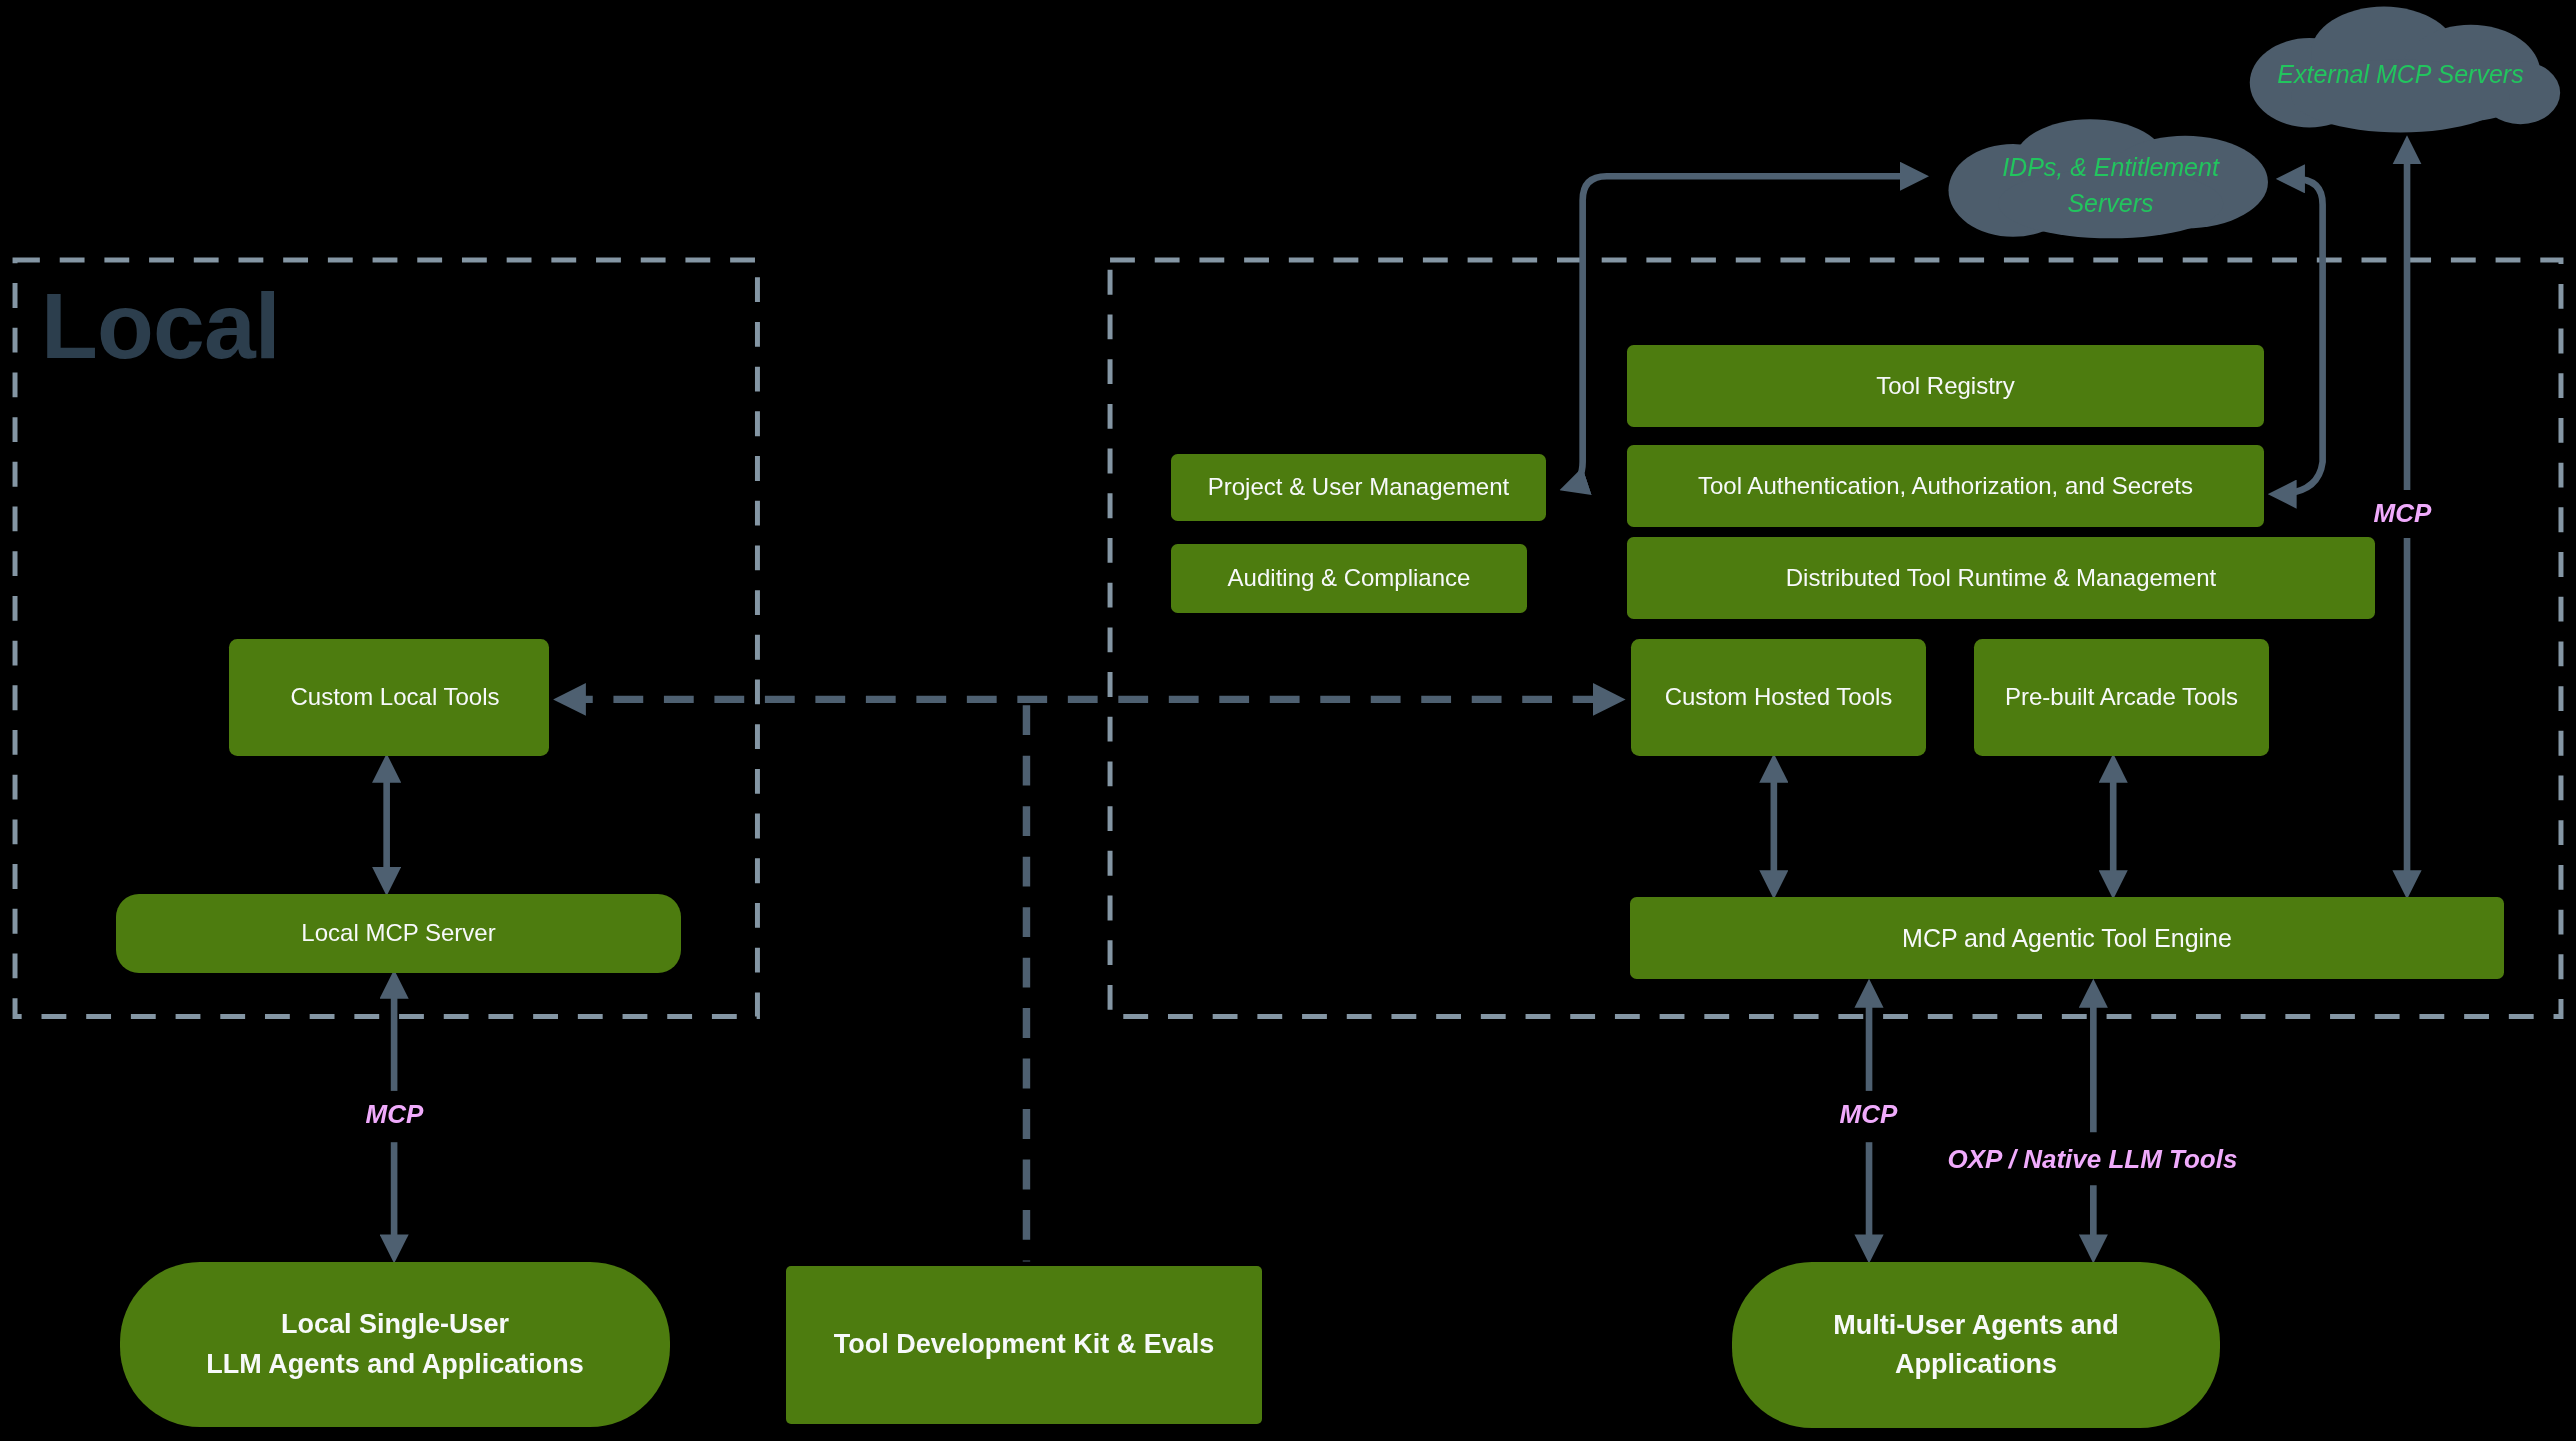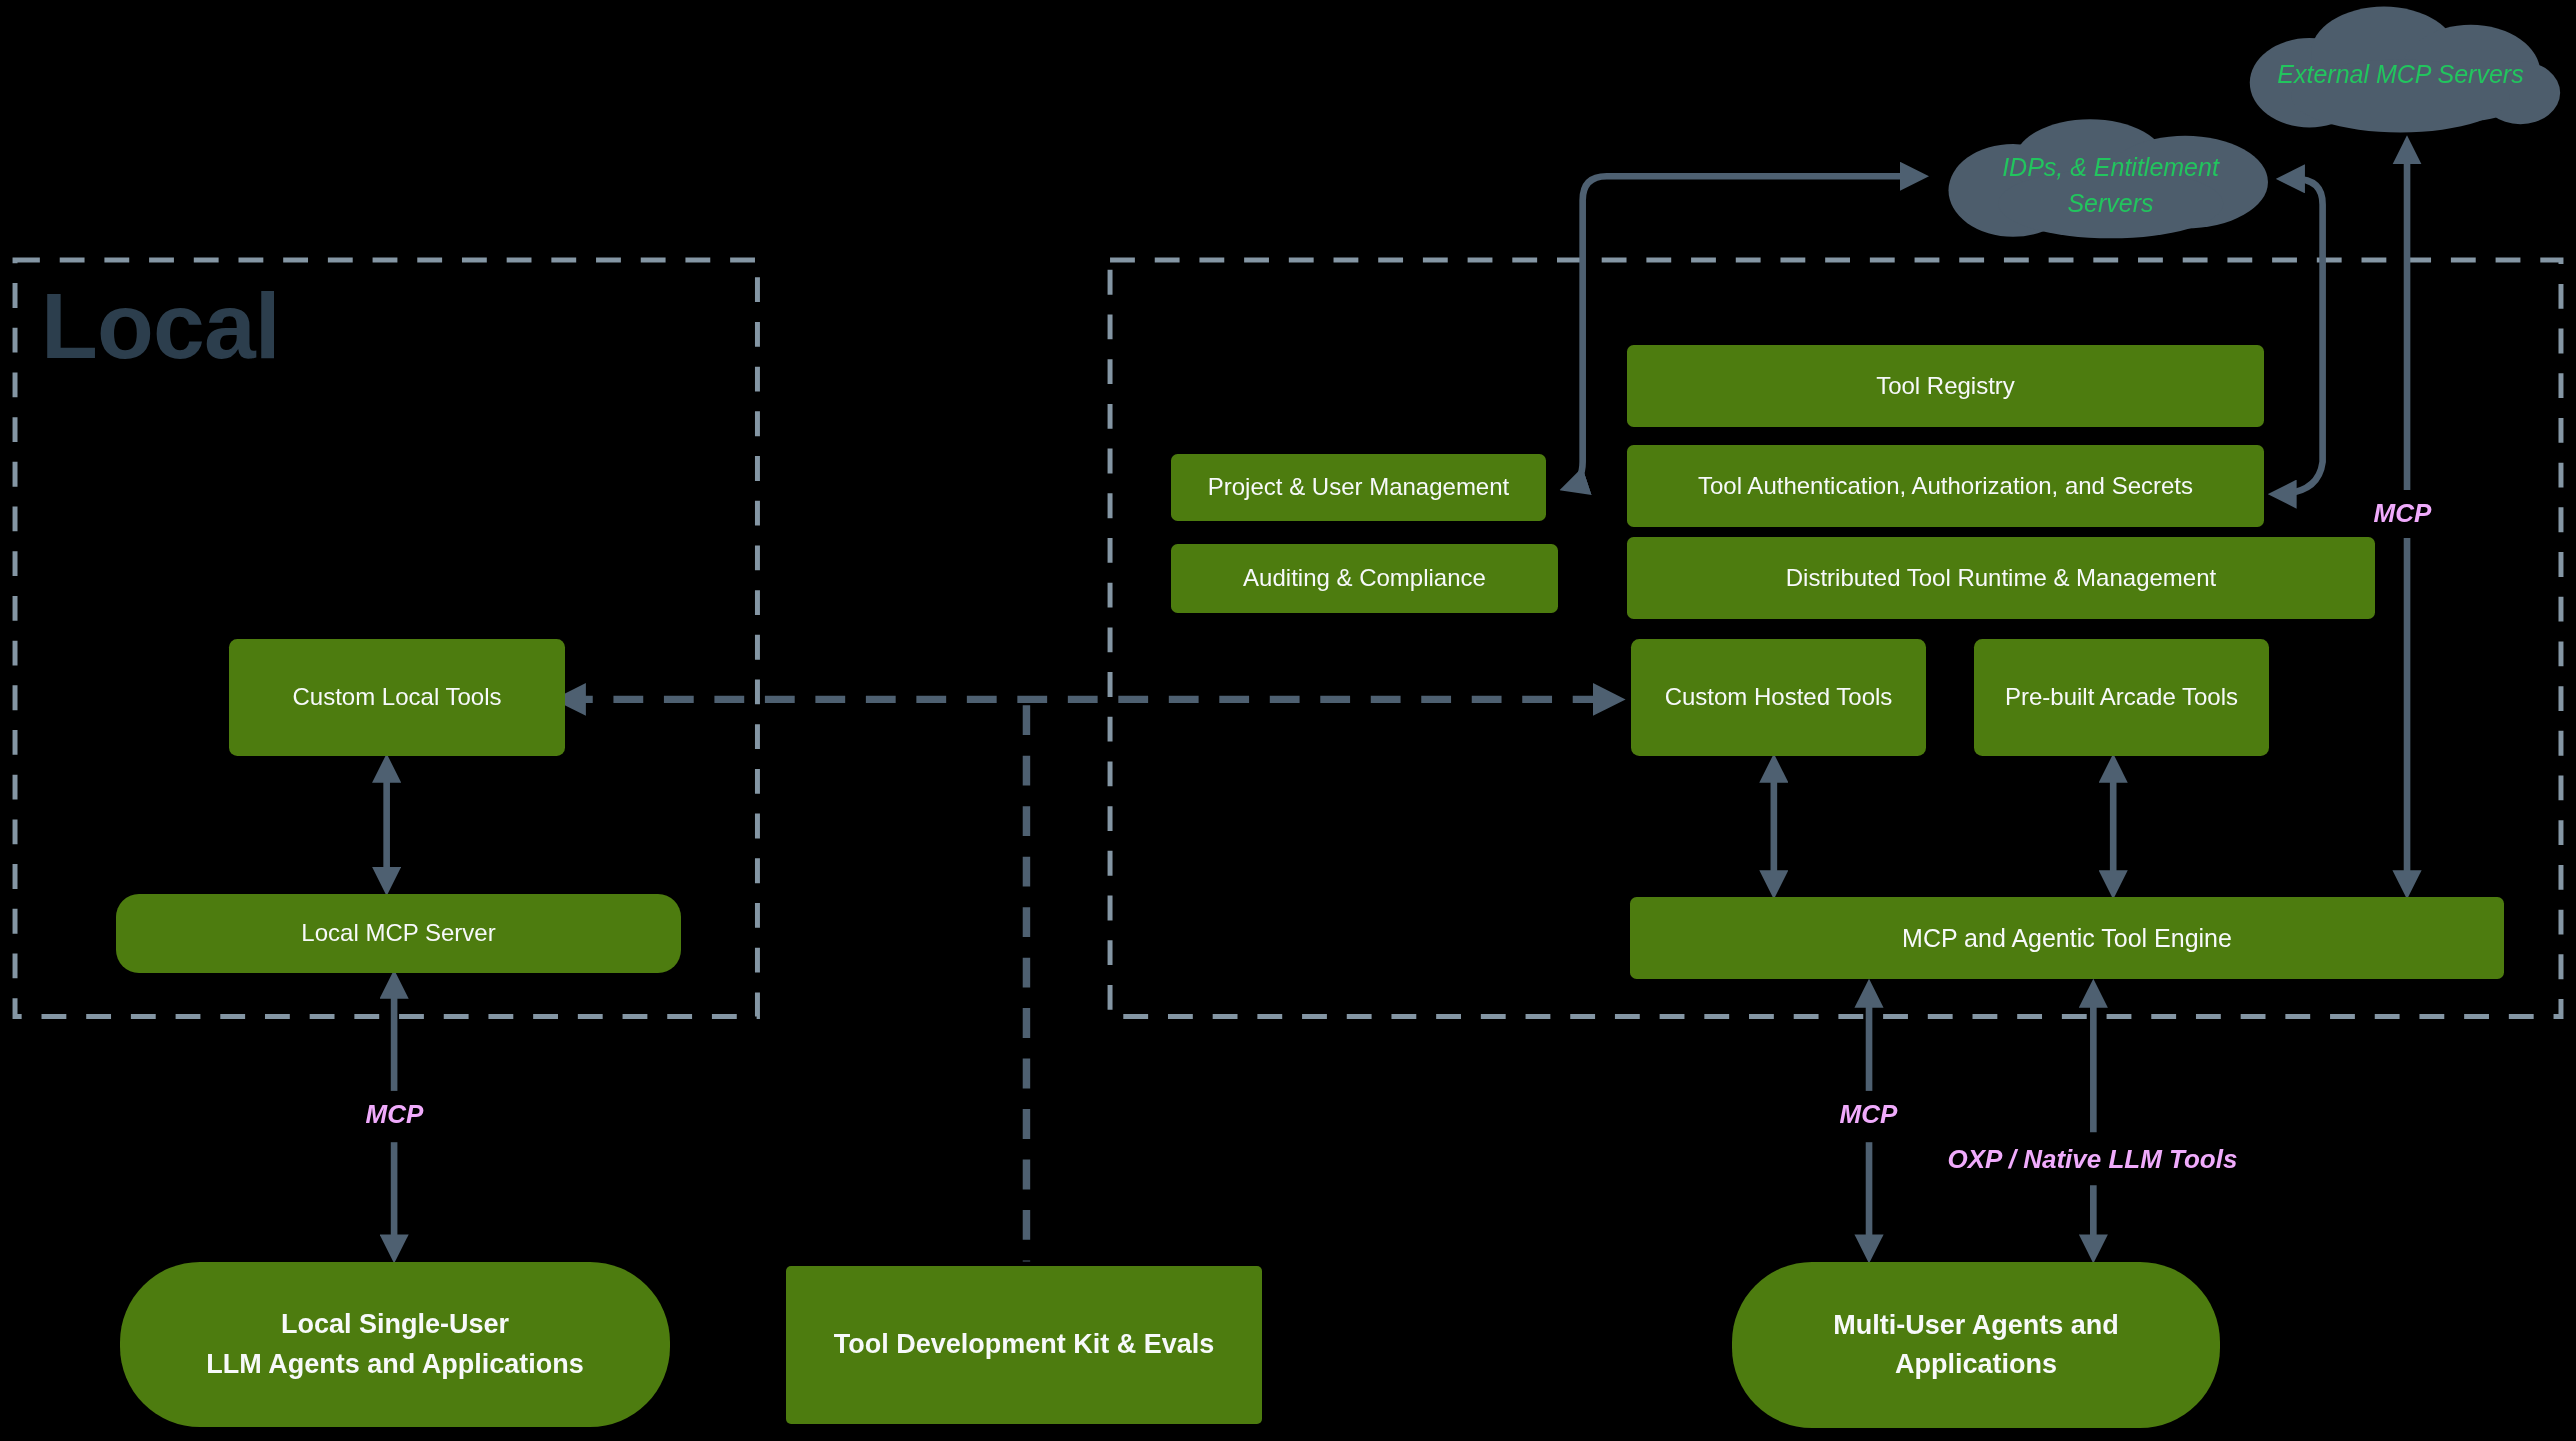--- a/index.html
+++ b/index.html
@@ -115,33 +115,33 @@
   </svg>
 
   <div class="section-title" style="left:41px; top:280px;">Local</div>
 
   <div class="cloud-label" style="left:2268px; top:56px; width:265px;">External MCP Servers</div>
   <div class="cloud-label" style="left:1978px; top:149px; width:265px;">
     <span>IDPs, &amp; Entitlement</span><br>
     <span>Servers</span>
   </div>
 
-  <div class="node" style="left:229px; top:639px; width:336px; height:117px;">Custom Local Tools</div>
+  <div class="node" style="left:229px; top:639px; width:308px; height:117px;padding-left:12px;">Custom Local Tools</div>
   <div class="node small-r" style="left:116px; top:894px; width:565px; height:79px;border-radius:23px;">Local MCP Server</div>
   <div class="node stadium bold" style="left:120px; top:1262px; width:550px; height:165px;">
     <div>
       <span>Local Single-User</span><br>
       <span>LLM Agents and Applications</span>
     </div>
   </div>
 
   <div class="node small-r" style="left:1627px; top:345px; width:637px; height:82px;">Tool Registry</div>
   <div class="node small-r" style="left:1171px; top:454px; width:375px; height:67px;">Project &amp; User Management</div>
   <div class="node small-r" style="left:1627px; top:445px; width:637px; height:82px;">Tool Authentication, Authorization, and Secrets</div>
-  <div class="node small-r" style="left:1171px; top:544px; width:387px; height:69px;">Auditing &amp; Compliance</div>
+  <div class="node small-r" style="left:1171px; top:544px; width:356px; height:69px;">Auditing &amp; Compliance</div>
   <div class="node small-r" style="left:1627px; top:537px; width:748px; height:82px;">Distributed Tool Runtime &amp; Management</div>
   <div class="node" style="left:1974px; top:639px; width:295px; height:117px;">Pre-built Arcade Tools</div>
   <div class="node" style="left:1631px; top:639px; width:295px; height:117px;">Custom Hosted Tools</div>
   <div class="node small-r" style="left:1630px; top:897px; width:874px; height:82px; font-size:25px;">MCP and Agentic Tool Engine</div>
 
   <div class="node bold" style="left:786px; top:1266px; width:476px; height:158px; border-radius:5px;">Tool Development Kit &amp; Evals</div>
   <div class="node stadium bold" style="left:1732px; top:1262px; width:488px; height:166px;">
     <div>
       <span>Multi-User Agents and</span><br>
       <span>Applications</span>

